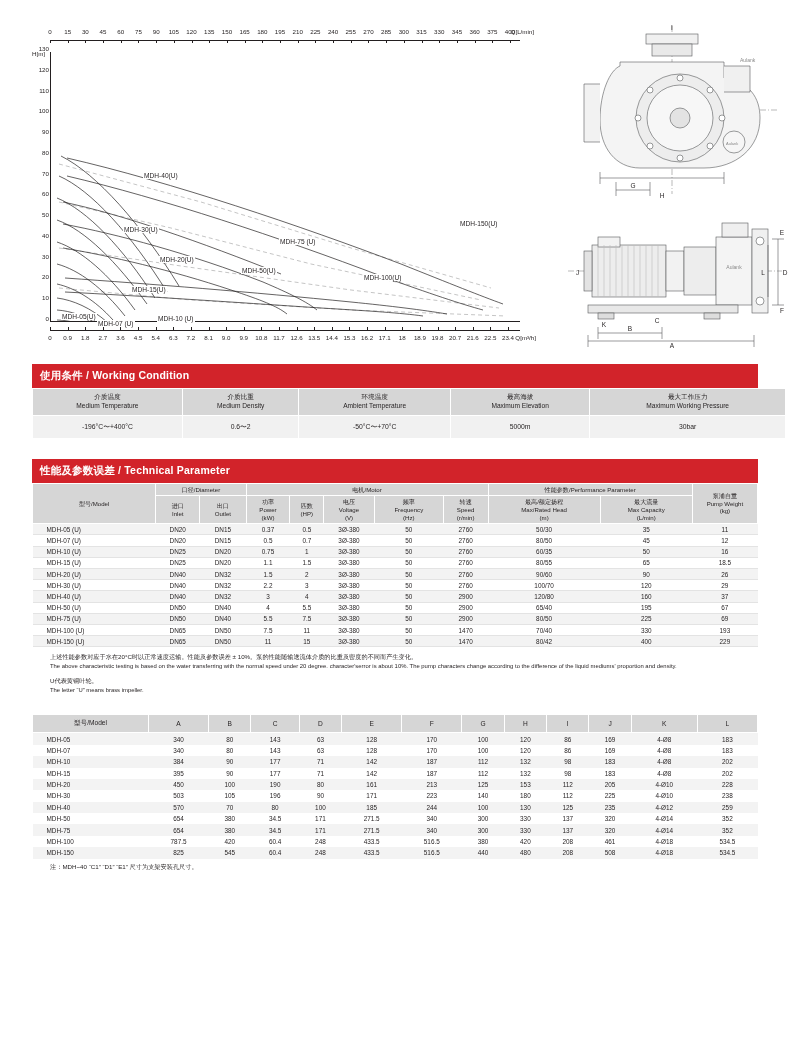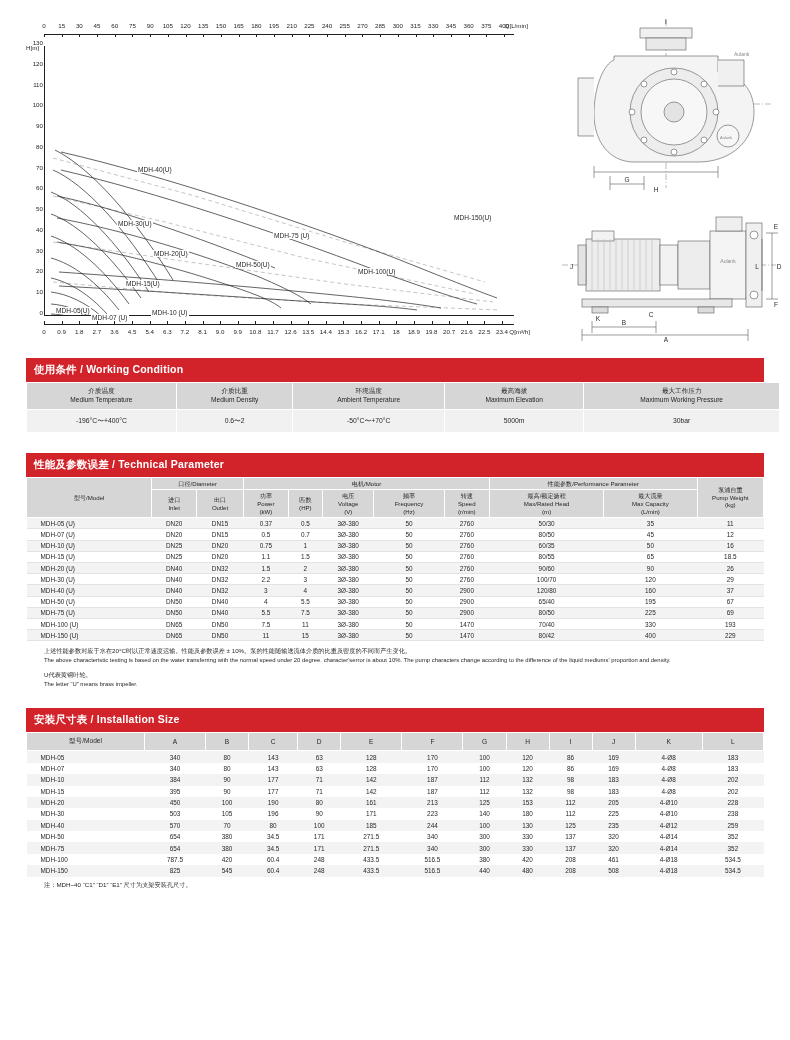--- a/index.html
+++ b/index.html
@@ -3,21 +3,21 @@
 <meta charset="utf-8">
 <style>
   * { box-sizing: border-box; }
   html, body {
     margin: 0; padding: 0;
     width: 790px; height: 1040px;
     background: #ffffff;
     font-family: "Liberation Sans", sans-serif;
     color: #231f20;
   }
-  .page { position: relative; width: 790px; height: 928px; padding: 8px; }
+  .page { position: relative; width: 790px; height: 928px; padding: 14px; }
 
   
   .top { position: relative; width: 790px; height: 350px; }
 
   .chart-wrap { position: absolute; left: 18px; top: 14px; width: 500px; height: 325px; }
   .chart-axis-top { position: absolute; left: 0; top: 0; width: 500px; height: 16px; }
   .chart-axis-top .tick { position: absolute; top: 0; font-size: 6.2px; color: #231f20; transform: translateX(-50%); white-space: nowrap; }
   .axis-line-top { position: absolute; left: 18px; top: 12px; width: 470px; height: 1px; background: #231f20; }
   .axis-line-top .tm { position: absolute; top: 0; width: 1px; height: 3px; background: #231f20; }
   .chart-qlabel { position: absolute; right: -2px; top: 0px; font-size: 6.2px; }
@@ -599,21 +599,20 @@
       <div>The above characteristic testing is based on the water transferring with the normal speed under 20 degree.  character'serror is about 10%. The pump characters change according to the difference of the liquid mediums' proportion and density.</div>
       <div style="height:6px"></div>
       <div class="zh">U代表黄铜叶轮。</div>
       <div>The letter “U” means brass impeller.</div>
     </div>
   </div>
 
   <div class="spacer-20"></div>
 
   <div class="sec">
-    <div class="sec-head">安装尺寸表 / Installation Size</div>
     <table class="tbl-inst">
       <thead>
           <tr id="instHead">
             <th style="width: 16%;">型号/Model</th>
             <th>A</th>
             <th>B</th>
             <th>C</th>
             <th>D</th>
             <th>E</th>
             <th>F</th>

